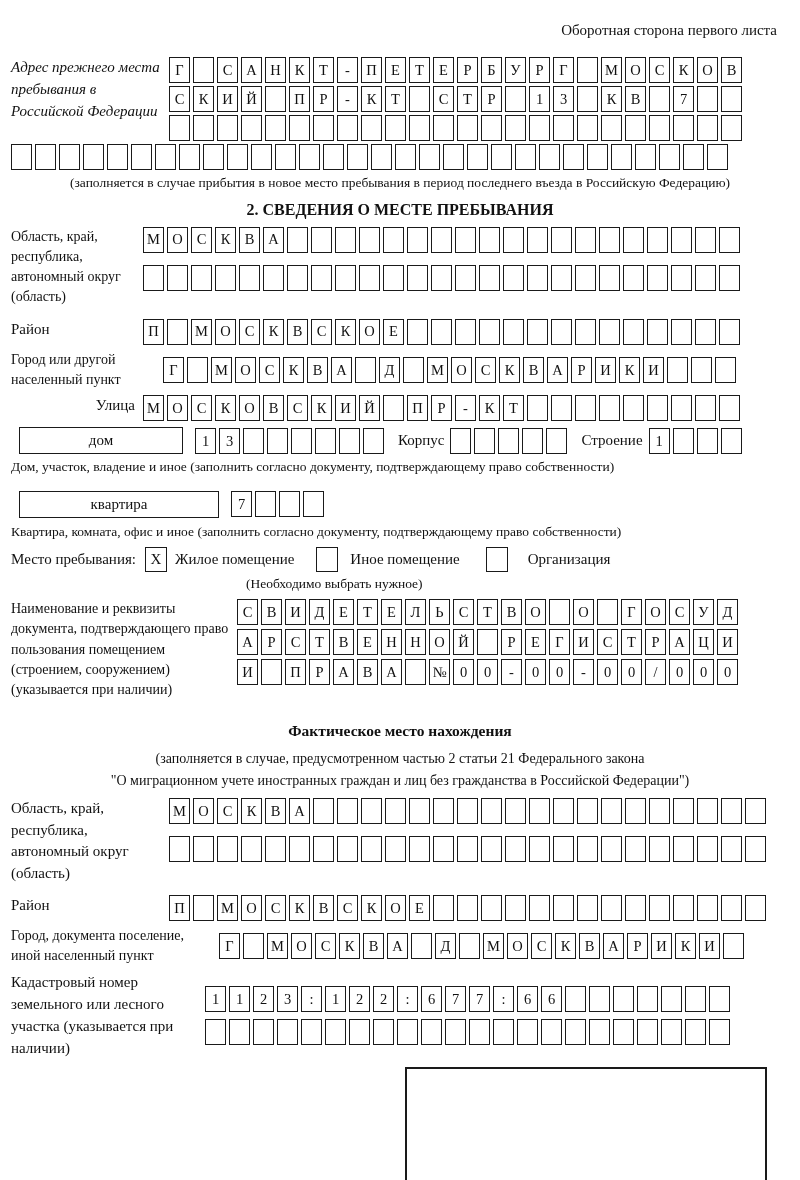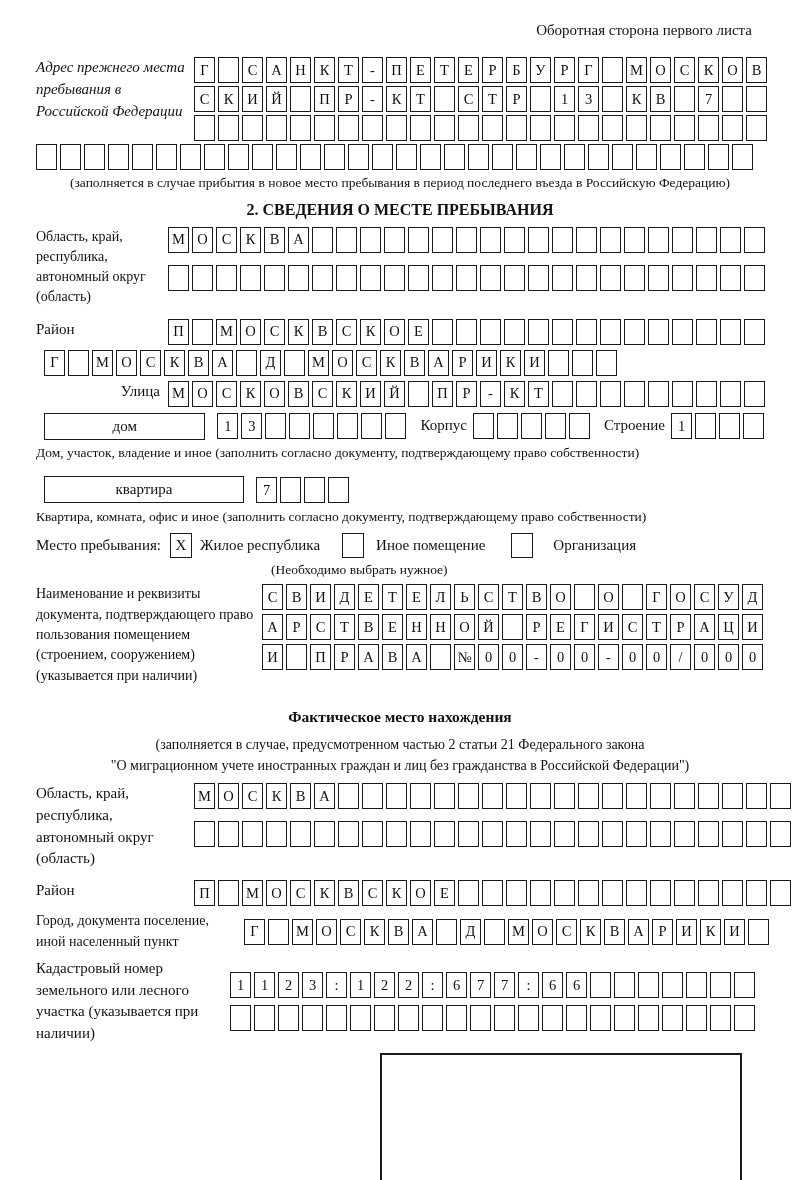--- a/index.html
+++ b/index.html
@@ -1,18 +1,18 @@
 <!DOCTYPE html>
 <html><head>
 <meta charset="utf-8">
 <style>
   html,body{margin:0;padding:0;background:#fff;}
   .page{
     width:800px;height:1180px;box-sizing:border-box;
-    padding:10px 36px;background:#fff;color:#111;
+    padding:10px 11px;background:#fff;color:#111;
     font-family:"Liberation Serif","DejaVu Serif",serif;
     overflow:hidden;position:relative;
   }
   .top-note{text-align:right;font-size:15px;margin-top:12px;padding-right:12px;}
   .frow{display:flex;align-items:flex-start;}
   .lbl{font-size:14px;line-height:1.45;flex:0 0 auto;}
   .col{display:flex;flex-direction:column;}
   .boxrow{display:flex;flex-wrap:nowrap;}
   .cell{
     box-sizing:border-box;width:21px;height:26px;margin-right:3px;
@@ -250,20 +250,21 @@
         <div class="cell"></div>
         <div class="cell"></div>
         <div class="cell"></div>
         <div class="cell"></div>
         <div class="cell"></div>
         <div class="cell"></div>
       </div>
   </div>
 
   <div class="frow" style="margin-top:5px;align-items:center;">
+    <div class="lbl" style="width:144px;">Город или другой населенный пункт</div>
     <div class="boxrow" style="margin-left:8px;">
         <div class="cell">Г</div>
         <div class="cell"></div>
         <div class="cell">М</div>
         <div class="cell">О</div>
         <div class="cell">С</div>
         <div class="cell">К</div>
         <div class="cell">В</div>
         <div class="cell">А</div>
         <div class="cell"></div>
@@ -353,21 +354,21 @@
         <div class="cell"></div>
         <div class="cell"></div>
         <div class="cell"></div>
       </div>
   </div>
   <div class="caption" style="margin-top:5px;">Квартира, комната, офис и иное (заполнить согласно документу, подтверждающему право собственности)</div>
 
   <div class="stayrow" style="margin-top:7px;">
     <span>Место пребывания:</span>
     <span class="cb" style="margin-left:9px;">X</span>
-    <span class="opt" style="margin-left:8px;">Жилое республика</span>
+    <span class="opt" style="margin-left:8px;">Жилое помещение</span>
     <span class="cb" style="margin-left:22px;"></span>
     <span class="opt" style="margin-left:12px;">Иное помещение</span>
     <span class="cb" style="margin-left:26px;"></span>
     <span class="opt" style="margin-left:20px;">Организация</span>
   </div>
   <div class="caption" style="margin-top:3px;margin-left:235px;">(Необходимо выбрать нужное)</div>
 
   <div class="frow" style="margin-top:6px;">
     <div class="lbl" style="width:218px;">Наименование и реквизиты документа, подтверждающего право пользования помещением (строением, сооружением) (указывается при наличии)</div>
     <div class="col" style="margin-left:8px;row-gap:4px;">

